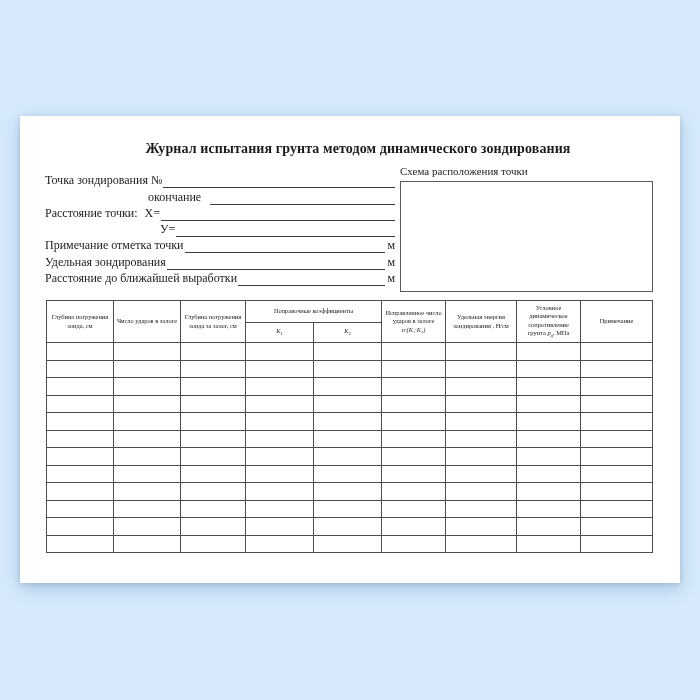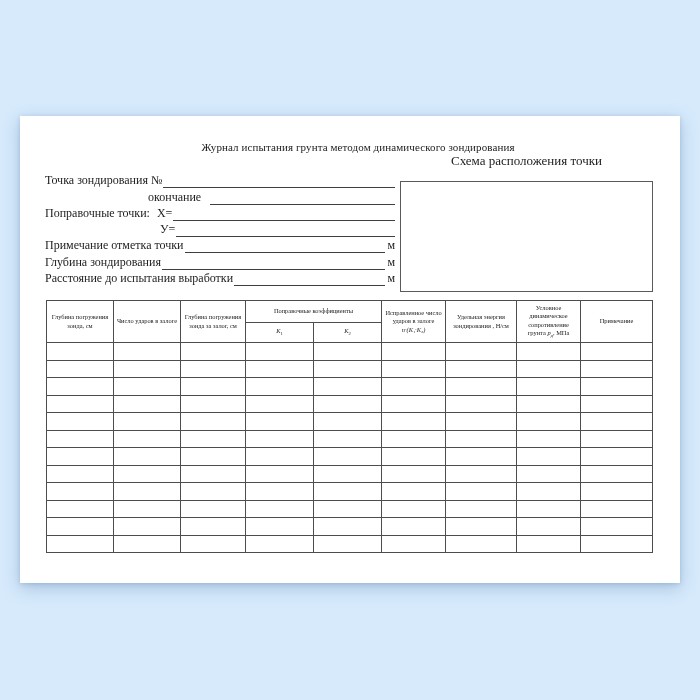--- a/index.html
+++ b/index.html
@@ -12,21 +12,21 @@
   }
   .paper {
     position:absolute; left:20px; top:116px;
     width:660px; height:467px;
     background:#ffffff;
     box-shadow:0 5px 16px rgba(110,145,185,.45), 0 1px 4px rgba(110,145,185,.35);
     color:#1c1c1c;
   }
   .doc-title {
     position:absolute; left:0; top:25px; width:100%;
-    text-align:center; font-weight:normal; font-size:11px;
+    text-align:center; font-weight:bold; font-size:14px;
     letter-spacing:.1px;
     padding-left:16px;
   }
   
   .fields {
     position:absolute; left:25px; top:56px; width:350px;
   }
   .field-row {
     display:flex; align-items:flex-end;
     height:16.3px; font-size:12px; white-space:nowrap;
@@ -34,22 +34,22 @@
   .field-row .lbl { padding-right:1px; }
   .field-row .fill {
     flex:1 1 auto; border-bottom:1px solid #3f3f3f; height:100%;
   }
   .field-row .unit { margin-left:2px; }
   .indent-1 { padding-left:103px;gap:8px; }
   .indent-2 { padding-left:115px; }
   .gap { padding-left:6px; }
   
   .schema-label {
-    position:absolute; left:380px; top:37px; width:253px;
-    text-align:center; font-size:13px;
+    position:absolute; left:380px; top:49px; width:253px;
+    text-align:left; font-size:11px;
   }
   .schema-box {
     position:absolute; left:380px; top:65px; width:253px; height:111px;
     border:1px solid #5a5a5a; background:#fff;
   }
   
   table.journal {
     position:absolute; left:26px; top:184px;
     width:606px; border-collapse:collapse; table-layout:fixed;
     font-size:6.4px; color:#222;
@@ -78,40 +78,40 @@
   <div class="fields">
     <div class="field-row">
       <span class="lbl">Точка зондирования №</span>
       <span class="fill"></span>
     </div>
     <div class="field-row indent-1">
       <span class="lbl">окончание</span>
       <span class="fill"></span>
     </div>
     <div class="field-row">
-      <span class="lbl">Поправочные точки:</span>
+      <span class="lbl">Расстояние точки:</span>
       <span class="lbl gap">Х=</span>
       <span class="fill"></span>
     </div>
     <div class="field-row indent-2">
       <span class="lbl">У=</span>
       <span class="fill"></span>
     </div>
     <div class="field-row">
       <span class="lbl">Примечание отметка точки</span>
       <span class="fill"></span>
       <span class="unit">м</span>
     </div>
     <div class="field-row">
-      <span class="lbl">Глубина зондирования</span>
+      <span class="lbl">Удельная зондирования</span>
       <span class="fill"></span>
       <span class="unit">м</span>
     </div>
     <div class="field-row">
-      <span class="lbl">Расстояние до испытания выработки</span>
+      <span class="lbl">Расстояние до ближайшей выработки</span>
       <span class="fill"></span>
       <span class="unit">м</span>
     </div>
   </div>
 
   <div class="schema-label">Схема расположения точки</div>
   <div class="schema-box"></div>
 
   <table class="journal">
     <colgroup>

